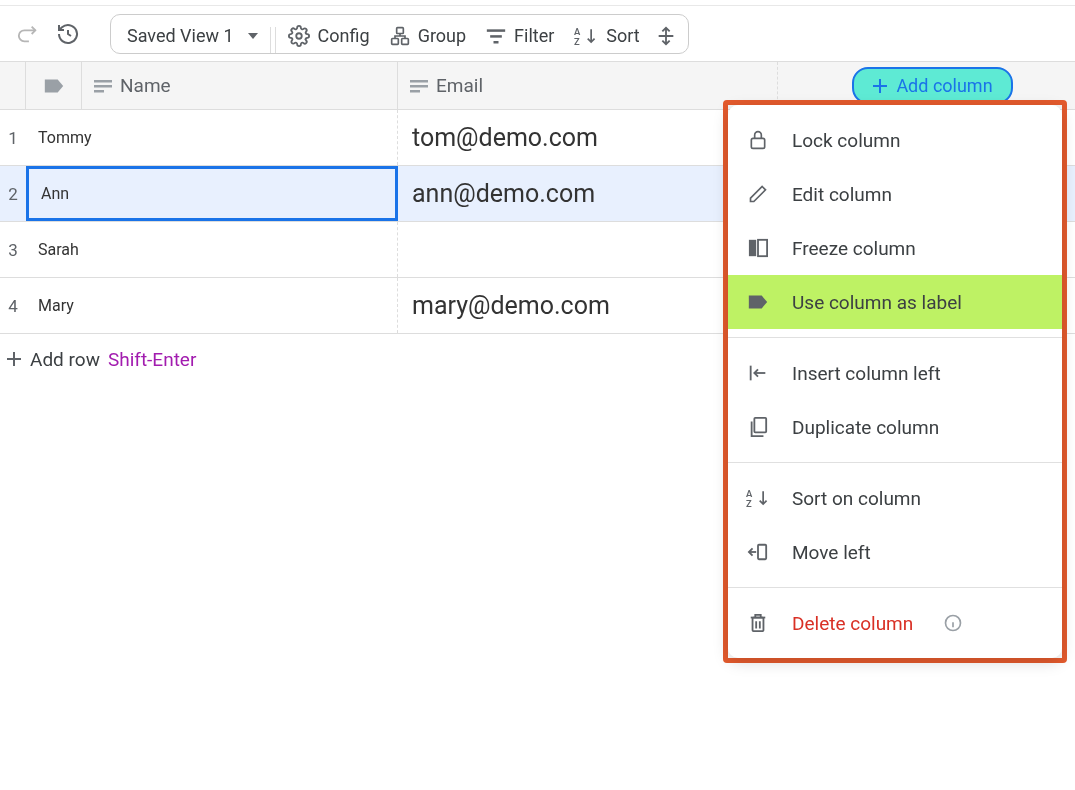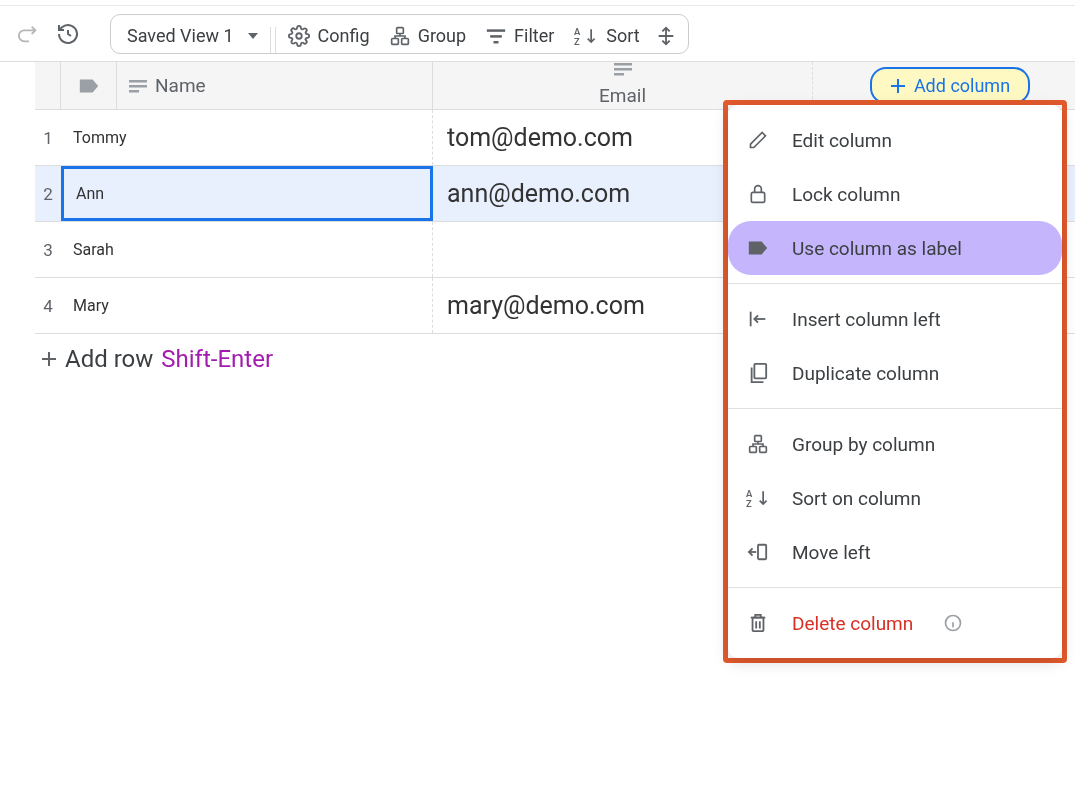--- a/index.html
+++ b/index.html
@@ -69,58 +69,57 @@
       width: 0; height: 0;
       border-left: 5px solid transparent;
       border-right: 5px solid transparent;
       border-top: 6px solid #5f6368;
       margin-left: 6px;
     }
 
     
     .grid-area {
       position: relative;
-      padding-left: 35px;
     }
     .header-row {
       display: flex;
       height: 48px;
       background: #f5f5f5;
       border-bottom: 1px solid #ddd;
     }
     .h-cell {
       display: flex;
       align-items: center;
       border-right: 1px solid #ddd;
       padding: 0 12px;
       color: #5f6368;
       font-size: 19px;
       gap: 8px;
     }
     .h-rownum { width: 26px; padding: 0; justify-content: center; }
     .h-label { width: 56px; justify-content: center; }
     .h-name { width: 316px; }
-    .h-email { width: 380px; border-right: 1px dashed #ddd; flex-direction: column; }
+    .h-email { width: 380px; border-right: 1px dashed #ddd; }
     .h-addcol {
       flex: 1;
       display: flex;
       align-items: center;
       padding-left: 12px;
     }
     .add-col-btn {
       margin: 0 auto;
       display: flex;
       align-items: center;
       gap: 8px;
       border: 2px solid #1a73e8;
       color: #1a73e8;
       border-radius: 16px;
       padding: 6px 18px;
       font-size: 18px;
-      background: #fef9c3;
+      background: #5eead4;
     }
 
     .data-row {
       display: flex;
       height: 56px;
       border-bottom: 1px solid #ddd;
       align-items: center;
     }
     .d-rownum {
       width: 26px;
@@ -153,21 +152,21 @@
       border-radius: 0;
       margin: 0;
       background: #e8f0fe;
     }
 
     .add-row {
       display: flex;
       align-items: center;
       height: 50px;
       padding-left: 6px;
-      font-size: 24px;
+      font-size: 19px;
       color: #3c4043;
       gap: 8px;
     }
     .add-row .hint { color: #a21caf; }
 
     
     .ctx-wrap {
       position: absolute;
       top: 100px;
       left: 723px;
@@ -183,21 +182,21 @@
     }
     .ctx-item {
       display: flex;
       align-items: center;
       height: 54px;
       padding: 0 18px;
       gap: 22px;
       font-size: 19px;
       color: #3c4043;
     }
-    .ctx-item.hover { background: #c4b5fd; border-radius: 23px; }
+    .ctx-item.hover { background: #bef264; }
     .ctx-item .ico {
       width: 24px;
       height: 24px;
       display: flex;
       align-items: center;
       justify-content: center;
       color: #5f6368;
     }
     .ctx-danger span { color: #d93025; }
     .ctx-sep {
@@ -349,37 +348,46 @@
     <span>Add row</span>
     <span class="hint">Shift-Enter</span>
   </div>
 </div>
 
 <div class="ctx-wrap">
   <div class="ctx-menu">
 
     <div class="ctx-item">
       <span class="ico">
-          <svg width="20" height="20" viewBox="0 0 24 24" fill="none" stroke="#5f6368" stroke-width="2">
-            <path d="M17 3l4 4L7 21H3v-4z"></path>
-          </svg>
-        </span>
-      <span>Edit column</span>
-    </div>
-
-    <div class="ctx-item">
-      <span class="ico">
           <svg width="20" height="22" viewBox="0 0 24 26" fill="none" stroke="#5f6368" stroke-width="2">
             <rect x="4" y="11" width="16" height="12" rx="2"></rect>
             <path d="M8 11V7a4 4 0 0 1 8 0v4"></path>
           </svg>
         </span>
       <span>Lock column</span>
     </div>
 
+    <div class="ctx-item">
+      <span class="ico">
+          <svg width="20" height="20" viewBox="0 0 24 24" fill="none" stroke="#5f6368" stroke-width="2">
+            <path d="M17 3l4 4L7 21H3v-4z"></path>
+          </svg>
+        </span>
+      <span>Edit column</span>
+    </div>
+
+    <div class="ctx-item">
+      <span class="ico">
+          <svg width="22" height="20" viewBox="0 0 24 22" fill="#5f6368">
+            <rect x="2" y="2" width="8" height="18" fill="#5f6368"></rect>
+            <rect x="12" y="2" width="10" height="18" fill="none" stroke="#5f6368" stroke-width="2"></rect>
+          </svg>
+        </span>
+      <span>Freeze column</span>
+    </div>
 
     <div class="ctx-item hover">
       <span class="ico">
           <svg width="22" height="18" viewBox="0 0 24 18" fill="#5f6368">
             <path d="M2 2h14l6 7-6 7H2z"></path>
           </svg>
         </span>
       <span>Use column as label</span>
     </div>
 
@@ -401,31 +409,20 @@
           <svg width="20" height="22" viewBox="0 0 22 24" fill="none" stroke="#5f6368" stroke-width="2">
             <rect x="7" y="2" width="13" height="16" rx="1"></rect>
             <path d="M4 6v16h13"></path>
           </svg>
         </span>
       <span>Duplicate column</span>
     </div>
 
     <div class="ctx-sep"></div>
 
-    <div class="ctx-item">
-      <span class="ico">
-          <svg width="20" height="20" viewBox="0 0 24 24" fill="none" stroke="#5f6368" stroke-width="2">
-            <rect x="8" y="2" width="8" height="7" rx="1"></rect>
-            <rect x="2" y="15" width="8" height="7" rx="1"></rect>
-            <rect x="14" y="15" width="8" height="7" rx="1"></rect>
-            <path d="M12 9v3M6 15v-3h12v3"></path>
-          </svg>
-        </span>
-      <span>Group by column</span>
-    </div>
 
     <div class="ctx-item">
       <span class="ico">
           <svg width="24" height="20" viewBox="0 0 28 22">
             <text x="0" y="10" font-size="11" fill="#5f6368" font-weight="600">A</text>
             <text x="0" y="21" font-size="11" fill="#5f6368" font-weight="600">Z</text>
             <path d="M20 3v15 M16 14l4 4 4-4" stroke="#5f6368" stroke-width="2" fill="none"></path>
           </svg>
         </span>
       <span>Sort on column</span>

